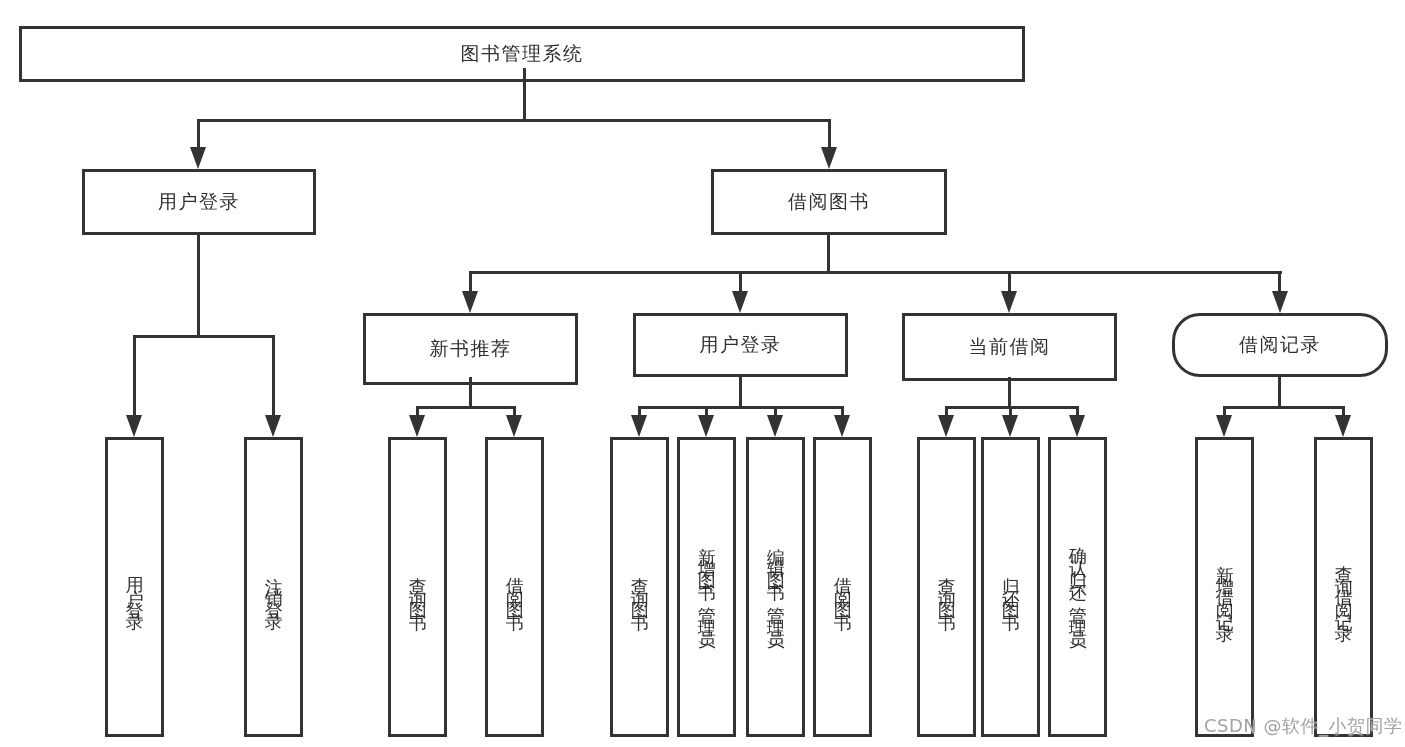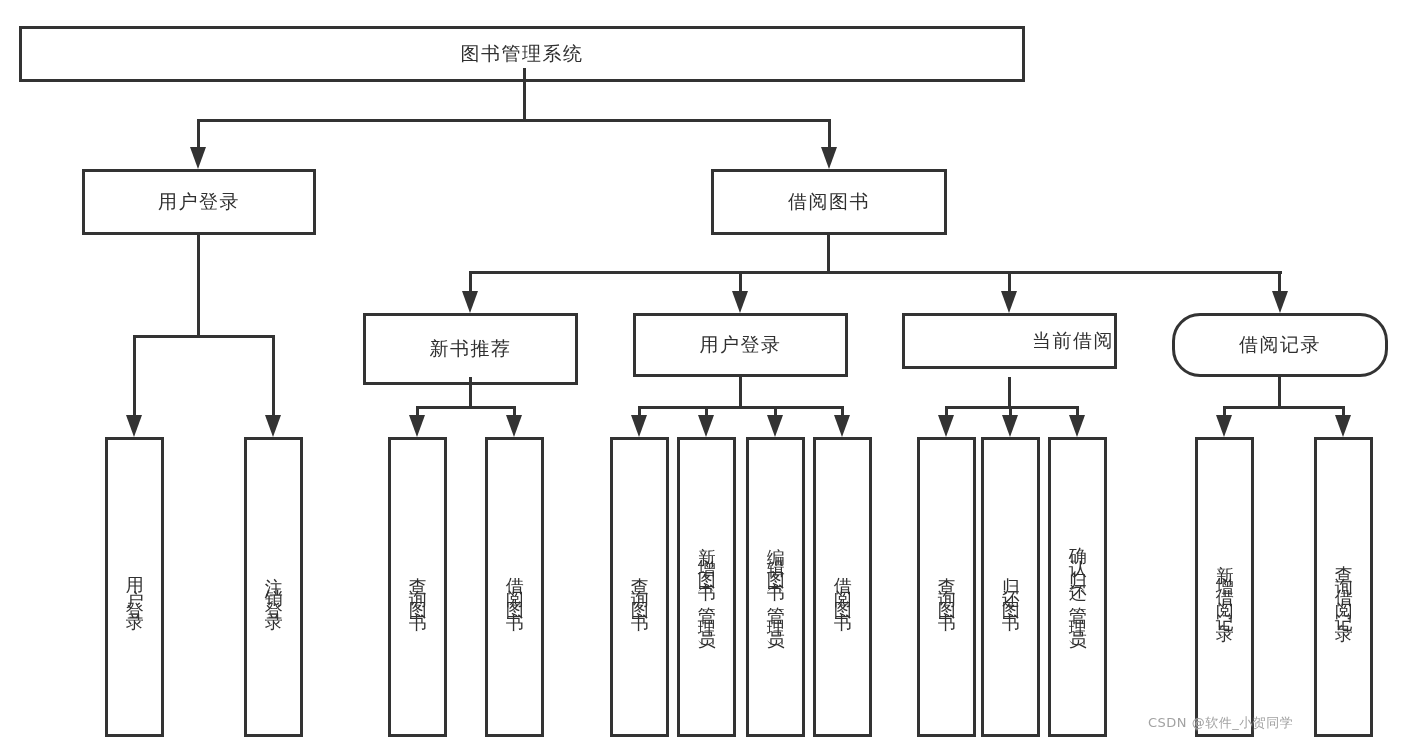--- a/index.html
+++ b/index.html
@@ -18,21 +18,21 @@
   .leaf{width:59px;top:437px;height:300px;}
   .vlabel{writing-mode:vertical-rl;text-orientation:mixed;font-size:18px;
           letter-spacing:12px;line-height:1.15;color:var(--text);}
 
   .vline{position:absolute;width:3px;background:var(--line);}
   .hline{position:absolute;height:3px;background:var(--line);}
   .ahead{position:absolute;width:0;height:0;
          border-left:8px solid transparent;border-right:8px solid transparent;
          border-top:22px solid var(--line);}
 
-  .watermark{position:absolute;left:1148px;top:714px;font-size:13px;
+  .watermark{position:absolute;left:1204px;top:714px;font-size:18px;
              color:var(--watermark_text);letter-spacing:.5px;white-space:nowrap;
              text-shadow:0 1px 2px rgba(255,255,255,.9);}
 </style>
 </head>
 <body>
 
 <div class="stage">
 
   <div class="box" style="left:19px;top:26px;width:1006px;height:56px;">
     <span class="hlabel">图书管理系统</span>
@@ -69,21 +69,21 @@
   <div class="ahead" style="left:1001px;top:291px;"></div>
   <div class="vline" style="left:1278px;top:271px;height:26px;"></div>
   <div class="ahead" style="left:1272px;top:291px;"></div>
 
   <div class="box" style="left:363px;top:313px;width:215px;height:72px;">
     <span class="hlabel">新书推荐</span>
   </div>
   <div class="box" style="left:633px;top:313px;width:215px;height:64px;">
     <span class="hlabel">用户登录</span>
   </div>
-  <div class="box" style="left:902px;top:313px;width:215px;height:56px;justify-content:flex-end;">
+  <div class="box" style="left:902px;top:313px;width:215px;height:68px;">
     <span class="hlabel">当前借阅</span>
   </div>
   <div class="box" style="left:1172px;top:313px;width:216px;height:64px;border-radius:28px;">
     <span class="hlabel">借阅记录</span>
   </div>
 
   <div class="vline" style="left:469px;top:377px;height:31px;"></div>
   <div class="hline" style="left:416px;top:406px;width:100px;"></div>
   <div class="vline" style="left:416px;top:406px;height:14px;"></div>
   <div class="ahead" style="left:409px;top:415px;"></div>

